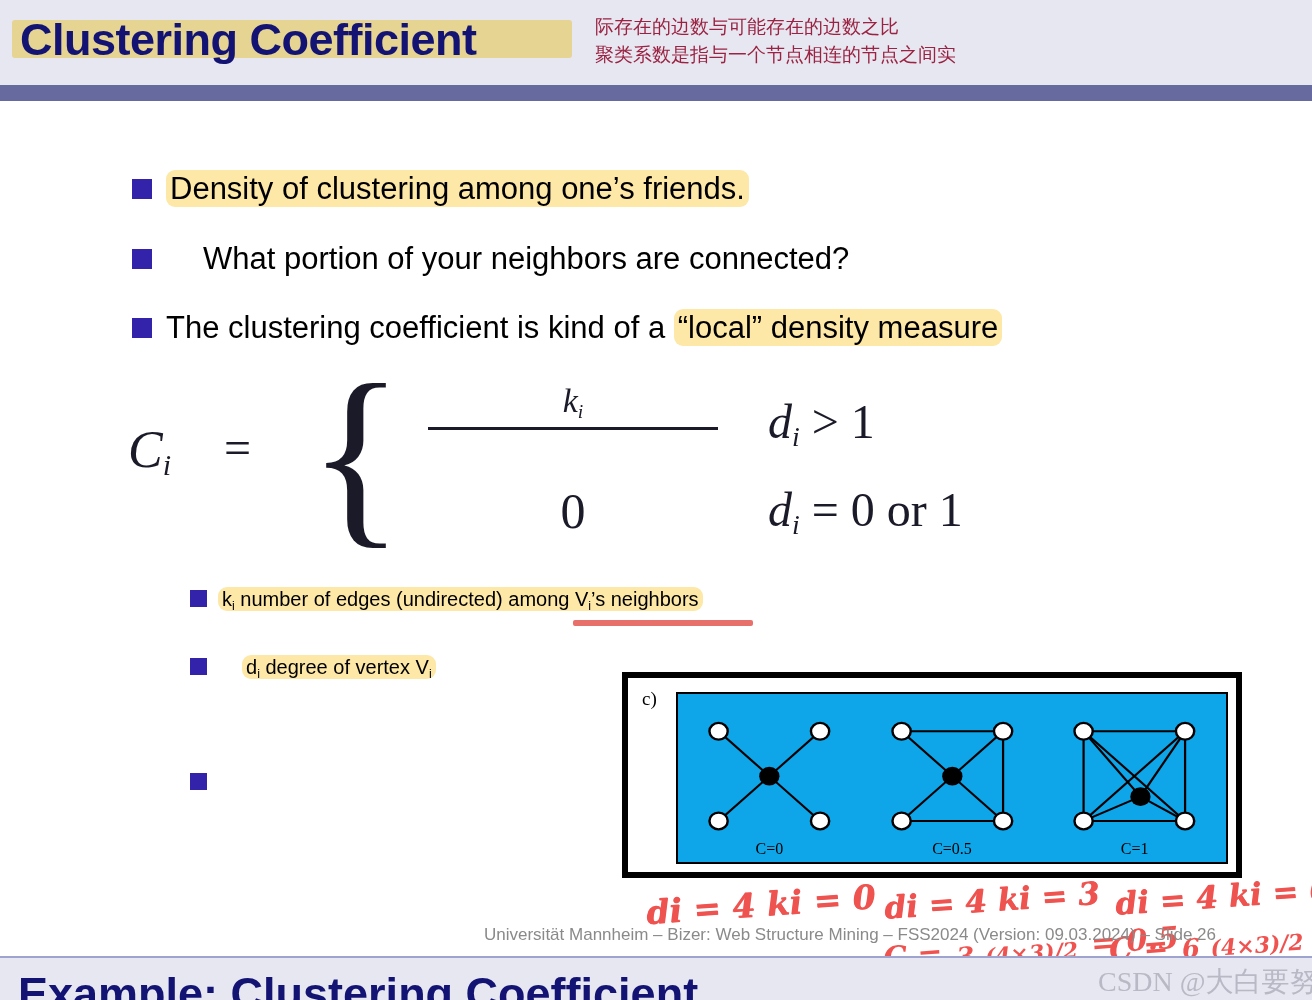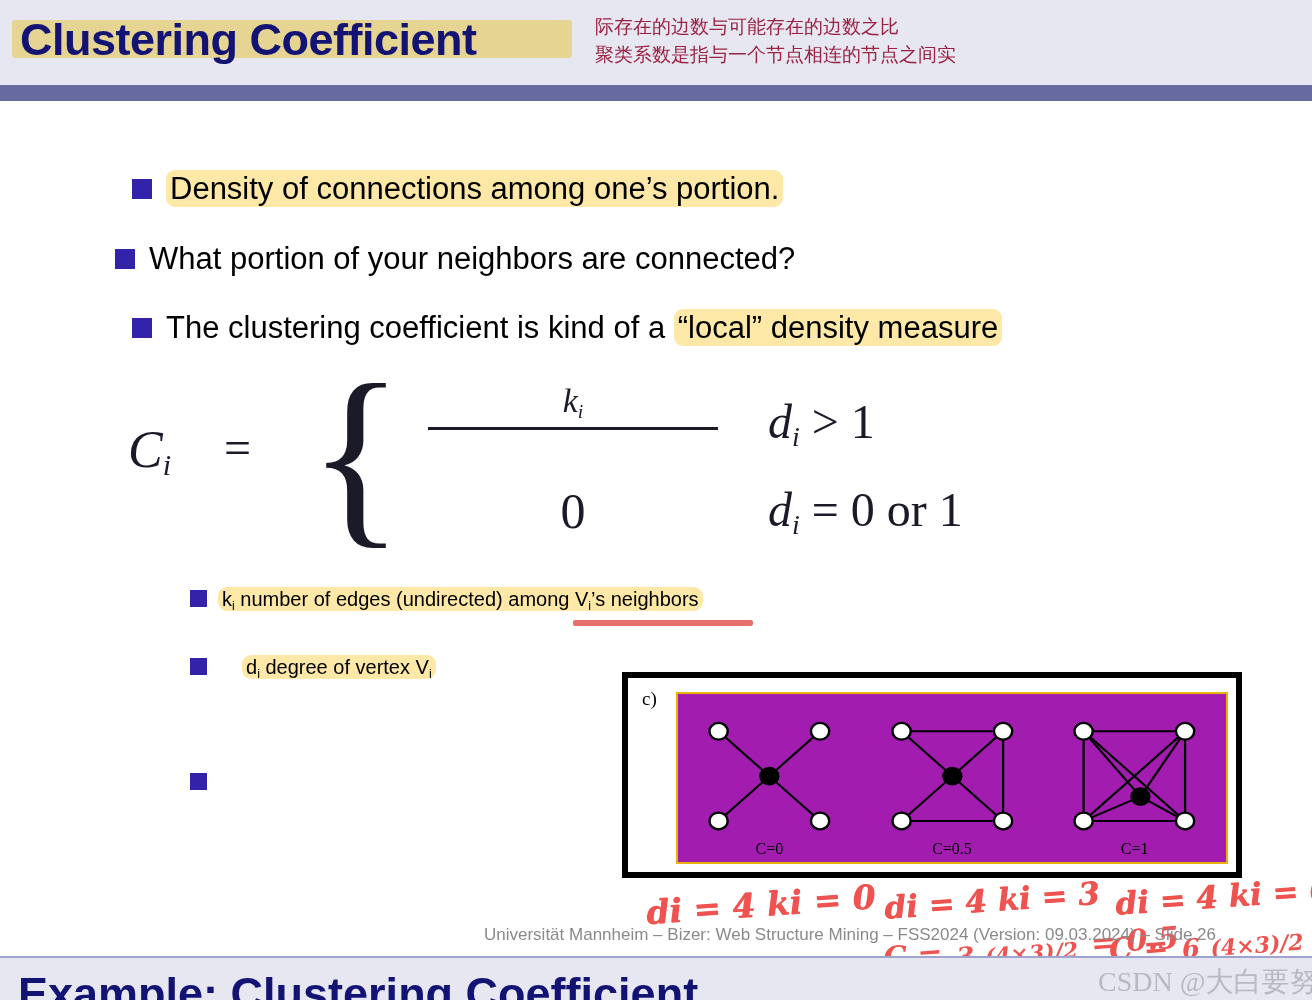--- a/index.html
+++ b/index.html
@@ -44,21 +44,21 @@
   .sq.lvl2{width:17px;height:17px;margin-top:10px;margin-right:11px;}
   .btxt{
     font-size:31px;color:#000;line-height:42px;white-space:nowrap;
     font-family:"Liberation Sans","DejaVu Sans",sans-serif;
   }
   .btxt.sub{font-size:20px;line-height:38px;}
   .hl{background:#fde8a8;border-radius:9px;padding:1px 4px;}
   .sub-i{font-size:0.62em;vertical-align:-0.30em;}
 
   #b1{left:132px;top:168px;}
-  #b2{left:115px;top:238px;}
+  #b2{left:132px;top:238px;gap:37px;}
   #b3{left:132px;top:307px;}
   #b4{left:190px;top:580px;}
   #b5{left:190px;top:648px;gap:24px;}
   #b6{left:190px;top:763px;}
 
   #undirected-underline{
     position:absolute;left:573px;top:620px;width:180px;height:6px;
     background:#e8706b;border-radius:2px;
   }
 
@@ -102,21 +102,21 @@
   #figure{
     position:absolute;left:622px;top:672px;width:620px;height:206px;
     background:#fff;border:6px solid #000;box-sizing:border-box;
   }
   #fig-label{
     position:absolute;left:14px;top:10px;font-size:19px;color:#000;
     font-family:"Liberation Serif","DejaVu Serif",serif;
   }
   #fig-inner{
     position:absolute;left:48px;top:14px;right:8px;bottom:8px;
-    border:2px solid #eab308;background:#a21caf;
+    border:2px solid #000000;background:#0ea5e9;
     display:flex;
   }
   .panel{flex:1 1 0;position:relative;}
   .panel svg{position:absolute;left:0;top:0;width:100%;height:100%;}
   .cap{
     position:absolute;left:0;bottom:4px;width:100%;text-align:center;
     font-size:16px;color:#000;
     font-family:"Liberation Serif","DejaVu Serif",serif;
   }
 
@@ -174,21 +174,21 @@
 <div id="slide-title">Clustering Coefficient</div>
 <div id="header-rule"></div>
 
 <div id="cn-note">
   <div>际存在的边数与可能存在的边数之比</div>
   <div>聚类系数是指与一个节点相连的节点之间实</div>
 </div>
 
 <div class="bullet-row" id="b1">
   <span class="sq lvl1"></span>
-  <span class="btxt"><span class="hl">Density of connections among one’s portion.</span></span>
+  <span class="btxt"><span class="hl">Density of clustering among one’s friends.</span></span>
 </div>
 
 <div class="bullet-row" id="b2">
   <span class="sq lvl1"></span>
   <span class="btxt">What portion of your neighbors are connected?</span>
 </div>
 
 <div class="bullet-row" id="b3">
   <span class="sq lvl1"></span>
   <span class="btxt"><span>The clustering coefficient is kind of a </span><span class="hl">“local” density measure</span></span>

